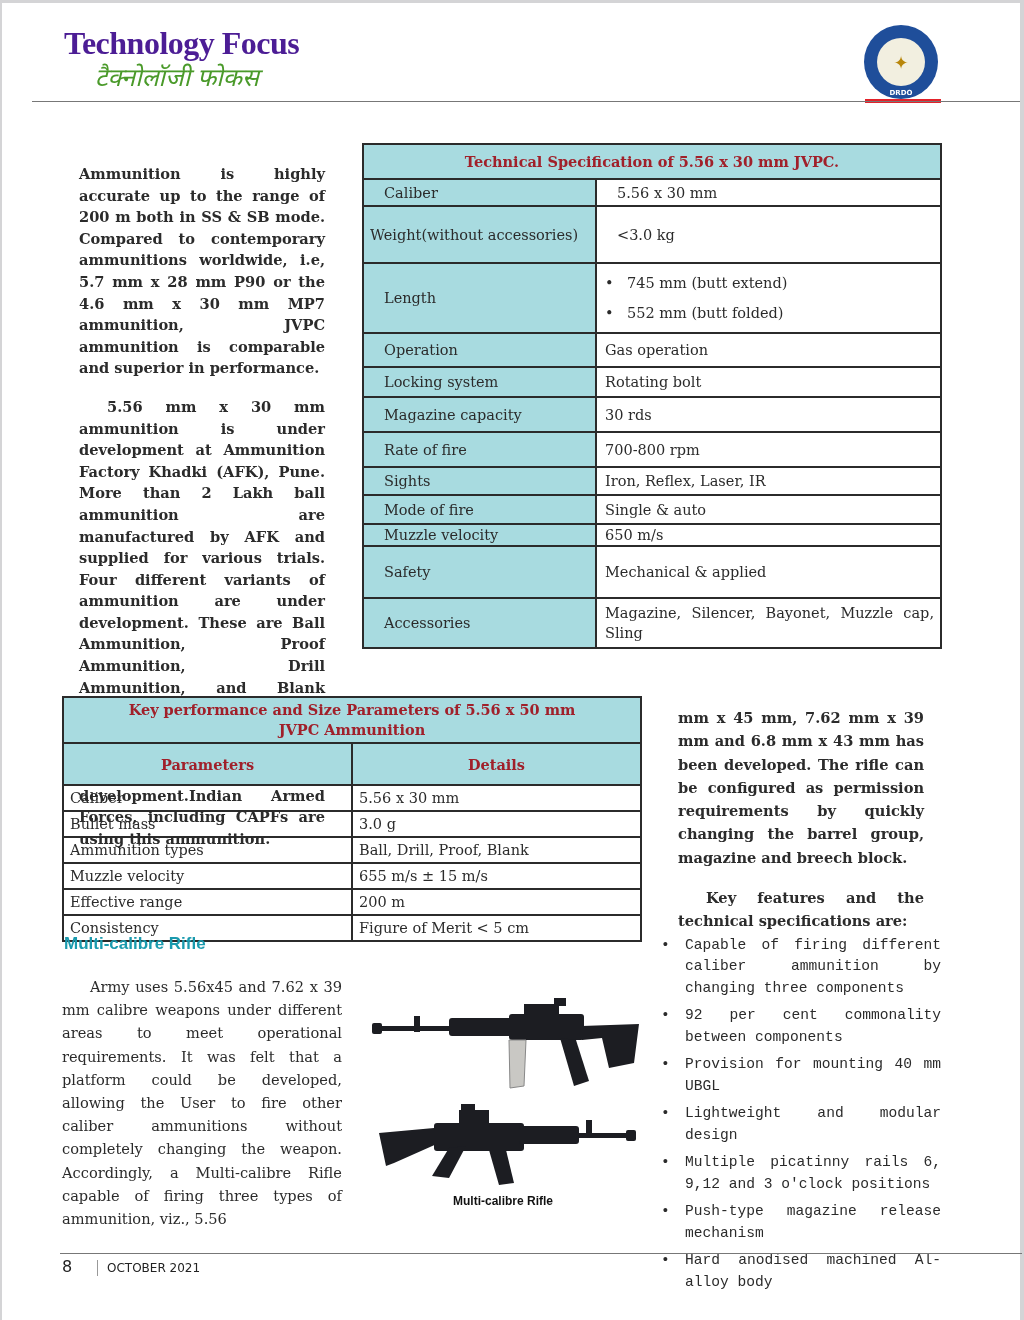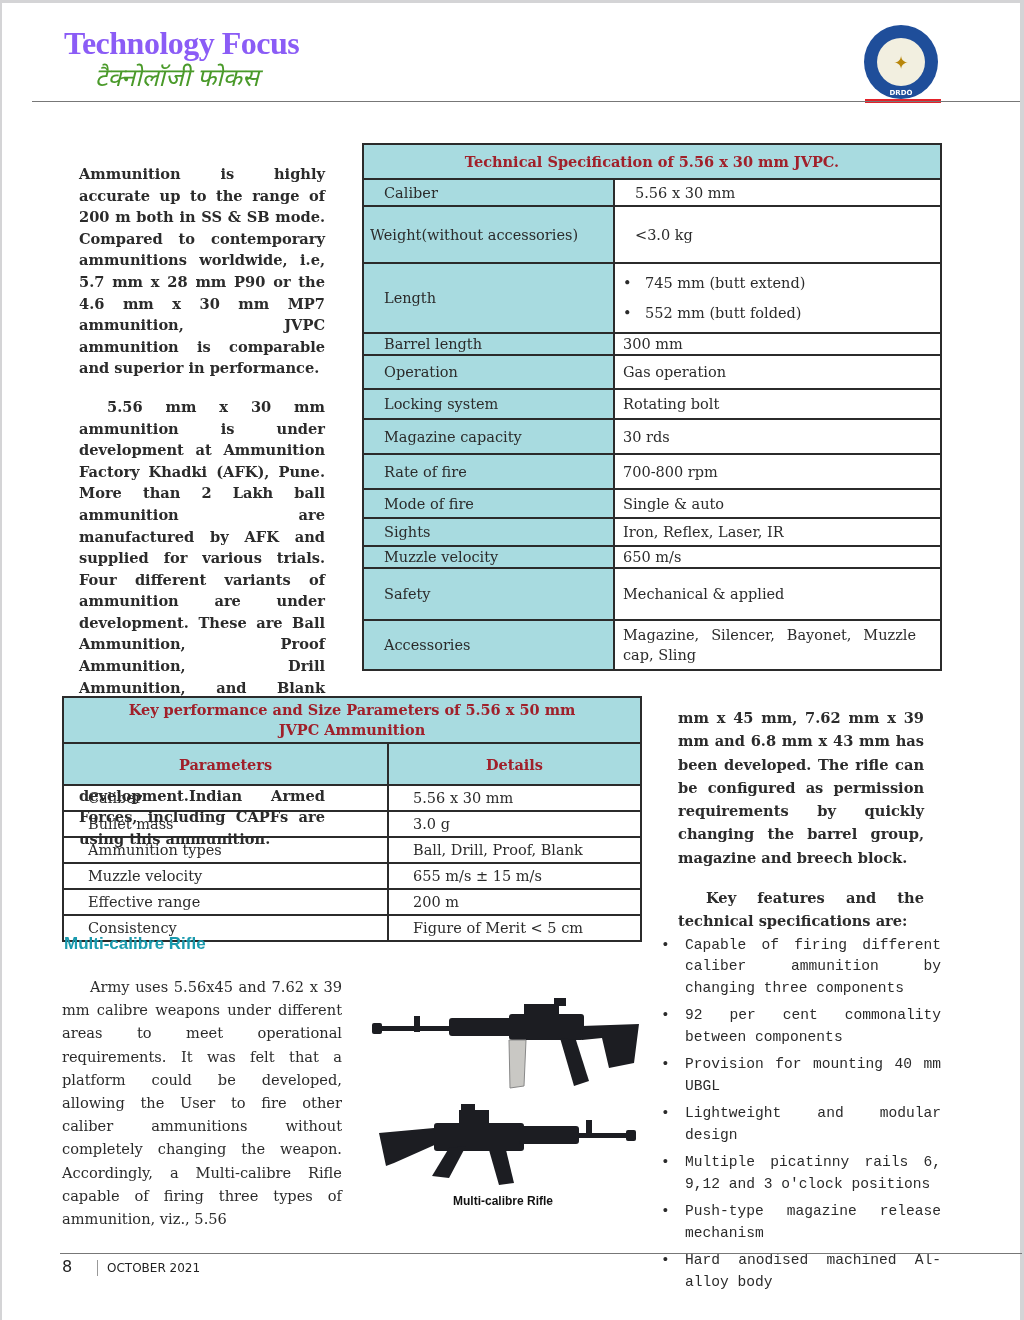--- a/index.html
+++ b/index.html
@@ -10,21 +10,21 @@
     color: #2a2a2a;
   }
   .page {
     position: absolute; left: 2px; top: 3px; width: 1018px; height: 1317px;
     background: #ffffff;
   }
   
   .hdr-title {
     position: absolute; left: 62px; top: 22px;
     font-family: "Liberation Serif", serif; font-weight: bold;
-    font-size: 32px; color: #8b5cf6; letter-spacing: -0.5px;
+    font-size: 32px; color: #4c1d95; letter-spacing: -0.5px;
   }
   .hdr-hindi {
     position: absolute; left: 62px; top: 56px;
     font-family: Liberation Sans, sans-serif; font-size: 25px; color: #4a9a2a;
     font-style: italic;
     margin-left: 31px;
   }
   .hdr-rule {
     position: absolute; left: 30px; top: 98px; width: 988px; height: 1px; background: #777;
   }
@@ -47,21 +47,21 @@
   }
   
   .col-text {
     position: absolute; font-size: 14.6px; line-height: 21.6px; text-align: justify;
     color: #2b2b2b;
   }
   .col-text p { margin: 17px; font-weight: bold; }
   .indent { text-indent: 28px; }
   
   table { border-collapse: collapse; position: absolute; font-size: 14.5px; color: #2b2b2b; }
-  td, th { border: 2px solid #2b2b2b; padding: 0 24px; vertical-align: middle; }
+  td, th { border: 2px solid #2b2b2b; padding: 0 6px; vertical-align: middle; }
   .cyan { background: #a8dbe0; }
   .tbl-title { color: #a0202a; font-weight: bold; text-align: center; font-size: 14.5px; }
   .spec td.k { padding-left: 20px; }
   .spec td.v { padding-left: 8px; }
   .spec ul { margin: 0; padding: 0; list-style: none; }
   .spec li { position: relative; padding-left: 22px; }
   .spec li::before { content: "•"; position: absolute; left: 0; }
   .kp th { color: #a0202a; font-weight: bold; }
   
   .section-h {
@@ -118,47 +118,43 @@
     </tr>
     <tr style="height:70px;">
       <td class="cyan k">Length</td>
       <td class="v">
         <ul>
           <li style="margin-bottom:14px;">745 mm (butt extend)</li>
           <li>552 mm (butt folded)</li>
         </ul>
       </td>
     </tr>
-    <tr style="height:22px;">
-      <td class="cyan k">Barrel length</td>
-      <td class="v">300 mm</td>
-    </tr>
     <tr style="height:34px;">
       <td class="cyan k">Operation</td>
       <td class="v">Gas operation</td>
     </tr>
     <tr style="height:30px;">
       <td class="cyan k">Locking system</td>
       <td class="v">Rotating bolt</td>
     </tr>
     <tr style="height:35px;">
       <td class="cyan k">Magazine capacity</td>
       <td class="v">30 rds</td>
     </tr>
     <tr style="height:35px;">
       <td class="cyan k">Rate of fire</td>
       <td class="v">700-800 rpm</td>
     </tr>
+    <tr style="height:28px;">
+      <td class="cyan k">Sights</td>
+      <td class="v">Iron, Reflex, Laser, IR</td>
+    </tr>
     <tr style="height:29px;">
       <td class="cyan k">Mode of fire</td>
       <td class="v">Single &amp; auto</td>
-    </tr>
-    <tr style="height:28px;">
-      <td class="cyan k">Sights</td>
-      <td class="v">Iron, Reflex, Laser, IR</td>
     </tr>
     <tr style="height:22px;">
       <td class="cyan k">Muzzle velocity</td>
       <td class="v">650 m/s</td>
     </tr>
     <tr style="height:52px;">
       <td class="cyan k">Safety</td>
       <td class="v">Mechanical &amp; applied</td>
     </tr>
     <tr style="height:50px;">

